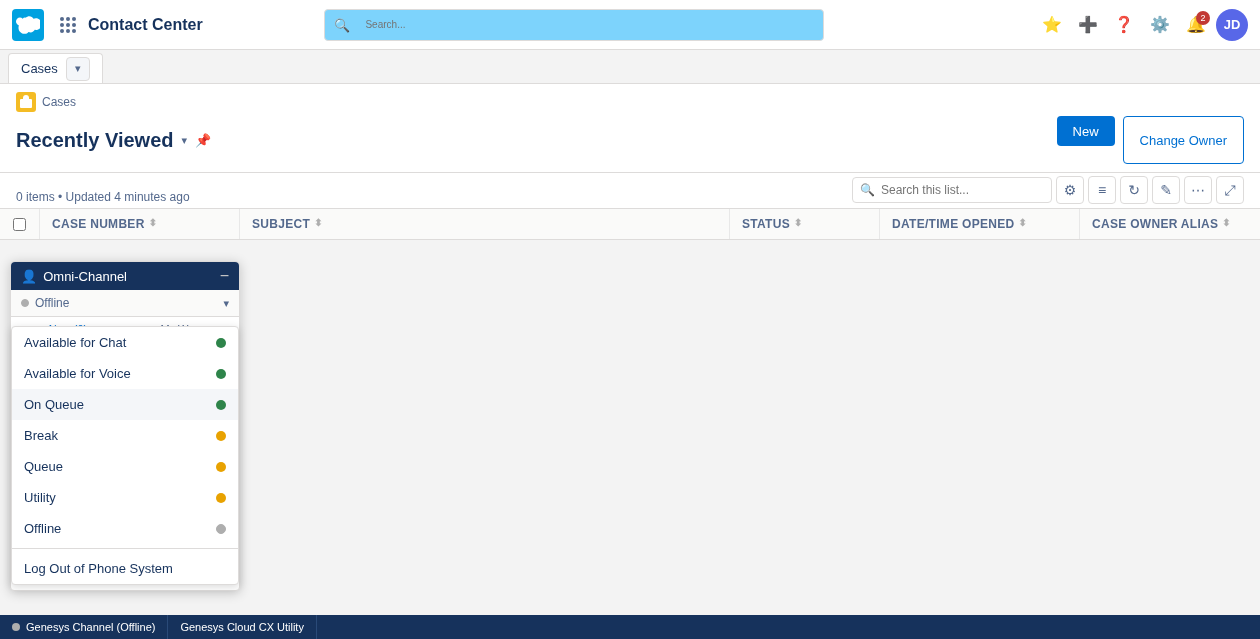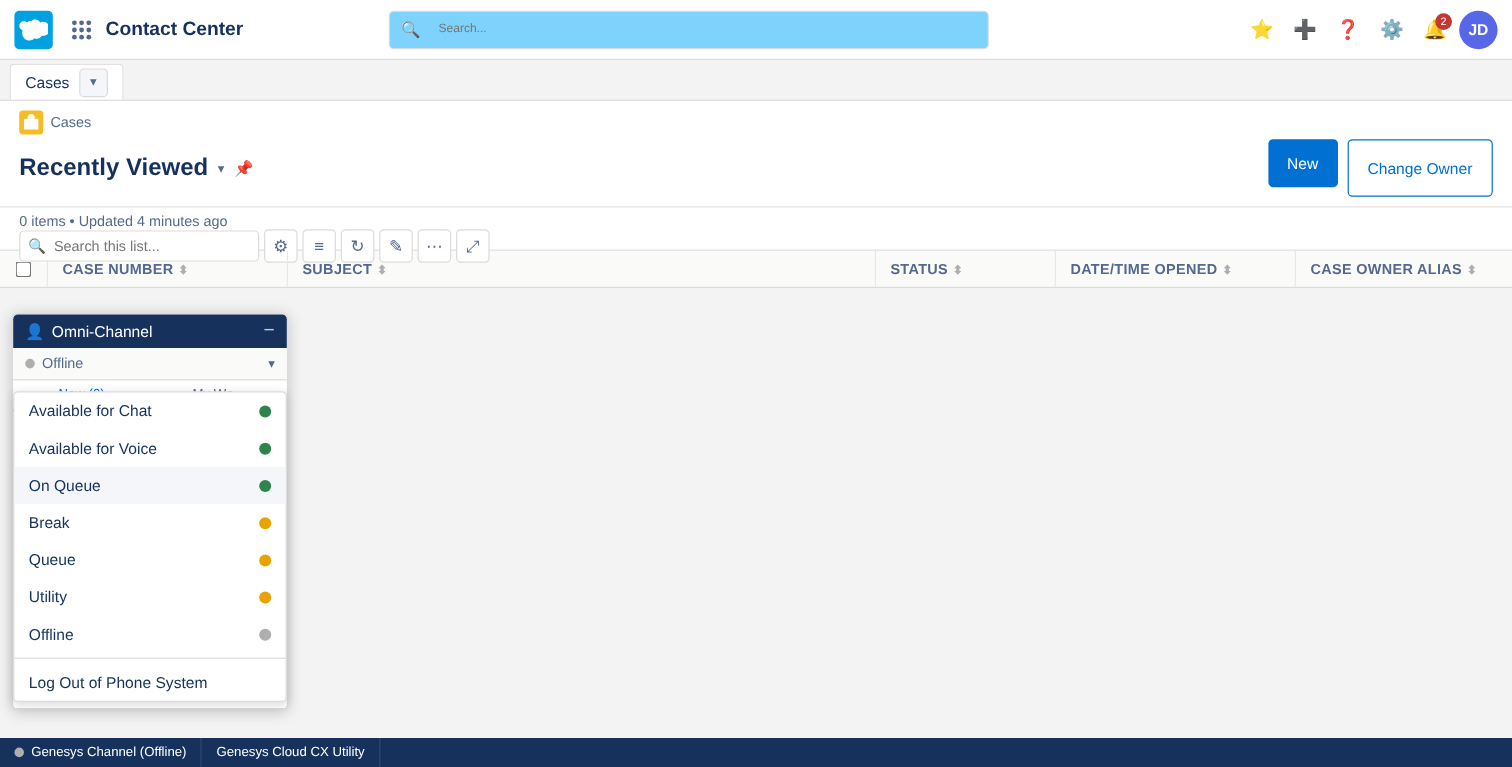--- a/index.html
+++ b/index.html
@@ -185,21 +185,21 @@
     .header-actions {
       display: flex;
       gap: 8px;
     }
     .btn-new {
       background: #0070d2;
       color: white;
       border: none;
       border-radius: 4px;
       padding: 0 16px;
-      height: 40px;
+      height: 30px;
       font-size: 13px;
       cursor: pointer;
       font-weight: 500;
     }
     .btn-change-owner {
       background: white;
       color: #0070d2;
       border: 1px solid #0070d2;
       border-radius: 4px;
       padding: 0 16px;
@@ -207,25 +207,24 @@
       font-size: 13px;
       cursor: pointer;
       font-weight: 500;
     }
 
     
     .list-controls {
       background: white;
       border-bottom: 1px solid #dddbda;
       display: flex;
-      align-items: flex-start;
+      align-items: flex-end;
       justify-content: space-between;
       padding: 4px 16px;
       height: 36px;
-      flex-direction: column;
     }
     .items-count { font-size: 12px; color: #54698d; }
     .list-actions {
       display: flex;
       align-items: center;
       gap: 4px;
     }
     .search-list {
       position: relative;
     }
@@ -266,21 +265,21 @@
       grid-template-columns: 40px 200px 1fr 150px 200px 180px;
       border-bottom: 1px solid #dddbda;
       background: #fafaf9;
     }
     .th {
       padding: 8px 12px;
       font-size: 12px;
       font-weight: 700;
       color: #54698d;
       display: flex;
-      align-items: flex-end;
+      align-items: flex-start;
       gap: 4px;
       border-right: 1px solid #e8e8e8;
       text-transform: uppercase;
       letter-spacing: 0.3px;
     }
     .th:last-child { border-right: none; }
     .th-checkbox {
       display: flex; align-items: center; justify-content: center;
       padding: 8px;
     }

